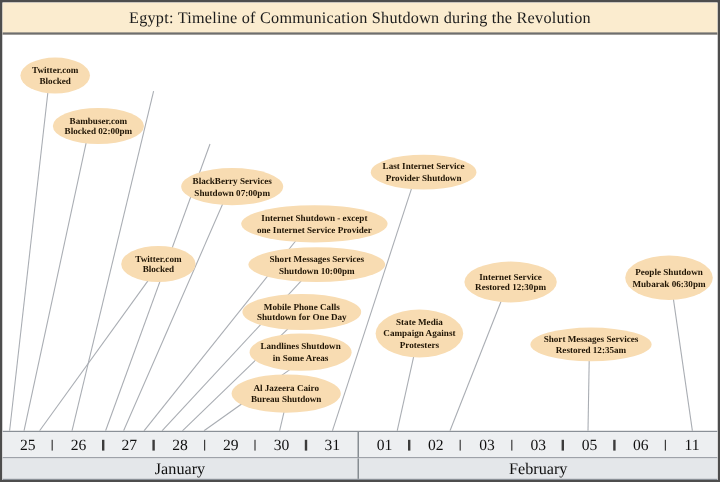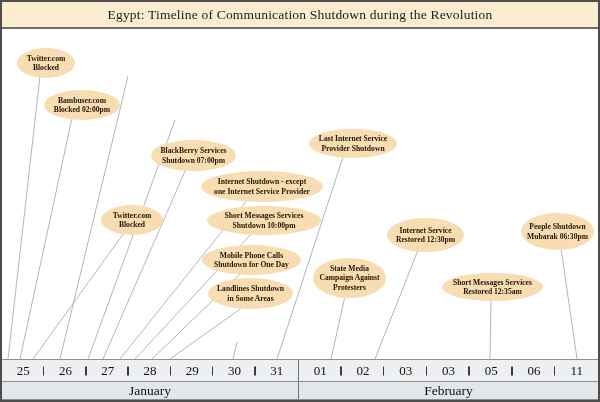--- a/index.html
+++ b/index.html
@@ -95,20 +95,22 @@
     <div class="bubble" style="left:199px; top:142px; width:122px; height:31px;">Internet Shutdown - except
 one Internet Service Provider</div>
     <div class="bubble" style="left:99px;  top:176px; width:62px;  height:30px;">Twitter.com
 Blocked</div>
     <div class="bubble" style="left:205px; top:177px; width:114px; height:29px;">Short Messages Services
 Shutdown 10:00pm</div>
     <div class="bubble" style="left:200px; top:216px; width:99px;  height:30px;">Mobile Phone Calls
 Shutdown for One Day</div>
     <div class="bubble" style="left:206px; top:249px; width:85px;  height:31px;">Landlines Shutdown
 in Some Areas</div>
+    <div class="bubble" style="left:191px; top:283px; width:91px;  height:32px;">Al Jazeera Cairo
+Bureau Shutdown</div>
     <div class="bubble" style="left:307px; top:100px; width:88px;  height:29px;">Last Internet Service
 Provider Shutdown</div>
     <div class="bubble" style="left:311px; top:229px; width:73px;  height:40px;">State Media
 Campaign Against
 Protesters</div>
     <div class="bubble" style="left:385px; top:189px; width:77px;  height:34px;">Internet Service
 Restored 12:30pm</div>
     <div class="bubble" style="left:440px; top:244px; width:101px; height:28px;">Short Messages Services
 Restored 12:35am</div>
     <div class="bubble" style="left:519px; top:184px; width:73px;  height:37px;">People Shutdown

